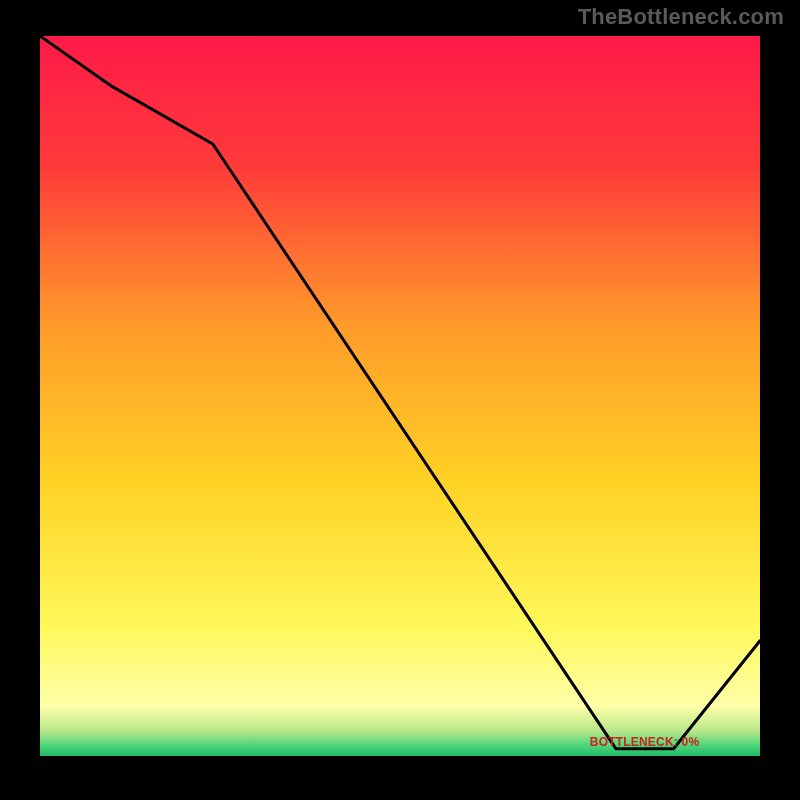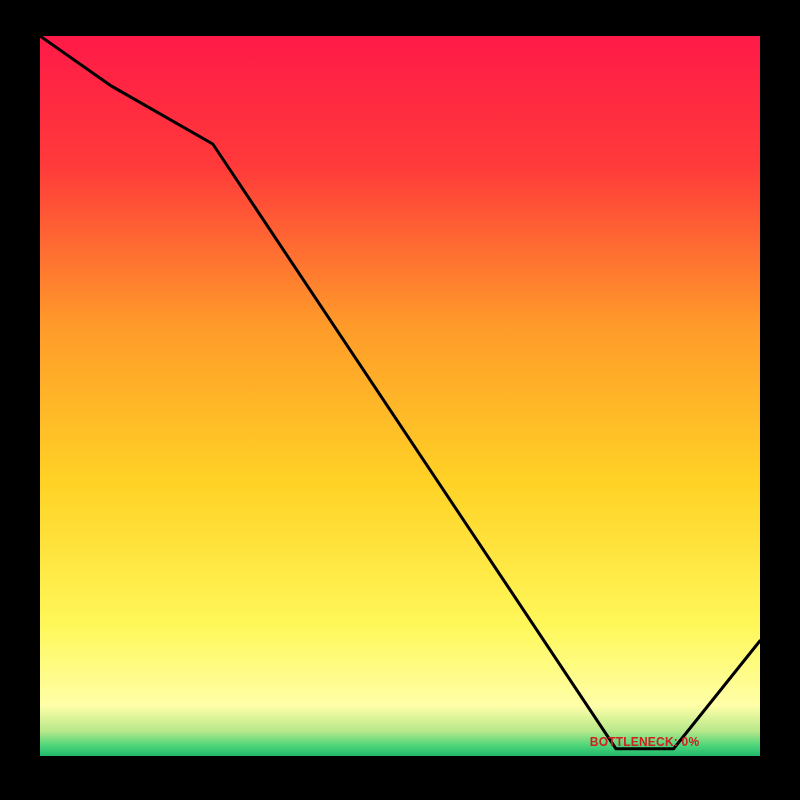--- a/index.html
+++ b/index.html
@@ -43,20 +43,21 @@
     font-size: 12px;
     font-weight: 700;
     white-space: nowrap;
     letter-spacing: 0.2px;
   }
 </style>
 </head>
 <body>
 
 <div class="frame">
+  <div class="branding">TheBottleneck.com</div>
 
   <div class="plot-wrap">
     <svg id="plot-svg" width="720" height="720" viewBox="0 0 720 720" preserveAspectRatio="none">
       <defs>
         <linearGradient id="bg-grad" x1="0" y1="0" x2="0" y2="1">
             <stop offset="0%" stop-color="#ff1a48"></stop>
             <stop offset="18%" stop-color="#ff3a3a"></stop>
             <stop offset="40%" stop-color="#ff9a2a"></stop>
             <stop offset="62%" stop-color="#ffd225"></stop>
             <stop offset="82%" stop-color="#fff85a"></stop>

